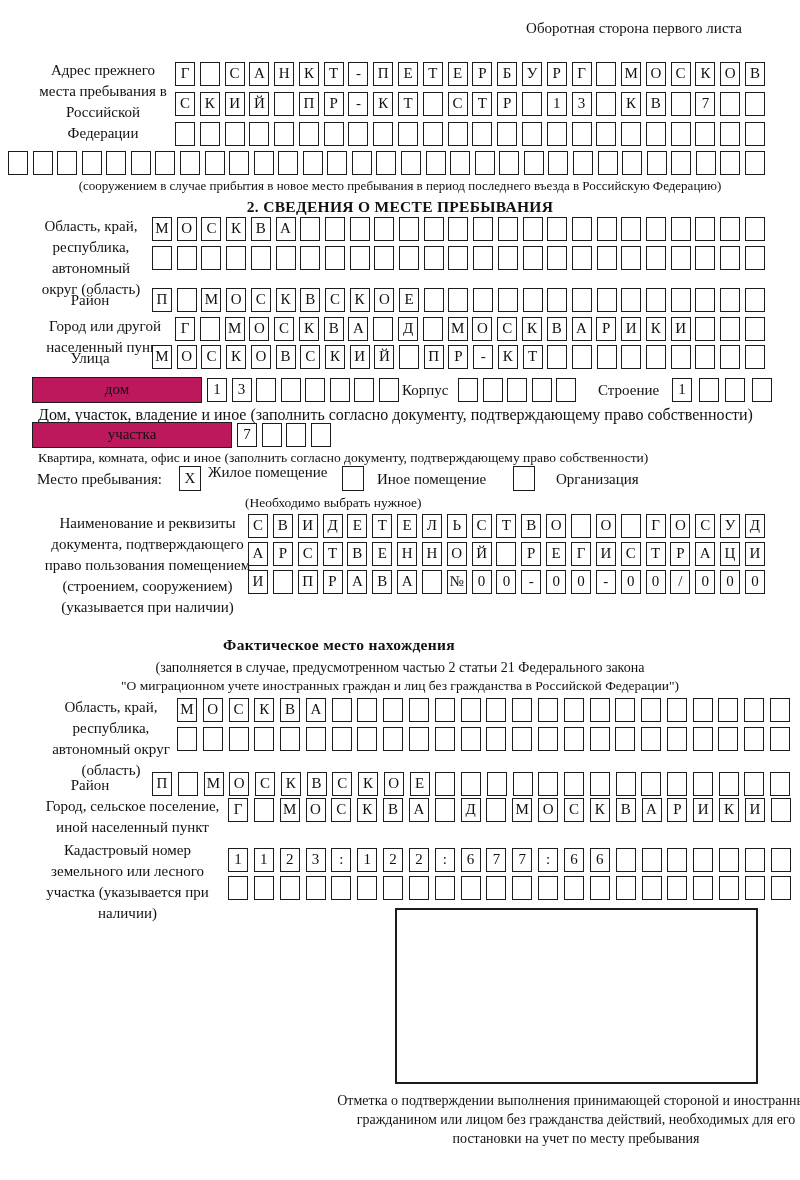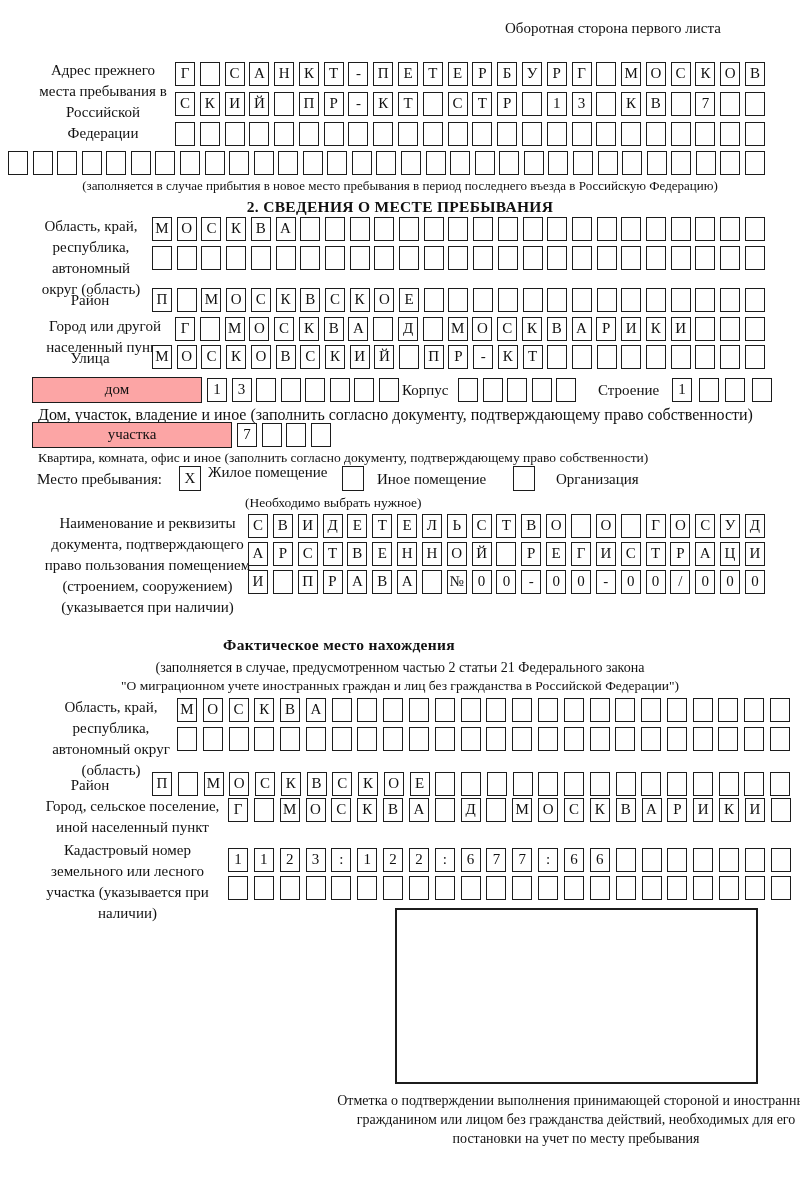--- a/index.html
+++ b/index.html
@@ -6,33 +6,33 @@
   .page{position:relative;width:800px;height:1180px;background:#fff;
         font-family:"Liberation Serif",serif;color:#111;overflow:hidden;}
   .abs{position:absolute;}
   .lbl{font-size:15px;line-height:21px;color:#111;text-align:center;}
   .note{font-size:13px;color:#111;}
   .title{font-size:15.5px;font-weight:bold;letter-spacing:.3px;}
   .grid{position:absolute;display:flex;justify-content:space-between;}
   .cell{width:20px;height:24px;box-sizing:border-box;border:1.6px solid #1c1c1c;
         background:#fff;font-family:"Liberation Serif",serif;font-size:15px;
         line-height:21px;text-align:center;flex:0 0 auto;}
-  .wbox{position:absolute;box-sizing:border-box;border:1.6px solid #1c1c1c;background:#fca5a5;
+  .wbox{position:absolute;box-sizing:border-box;border:1.6px solid #1c1c1c;background:#be185d;
         text-align:center;font-size:15px;line-height:23px;height:26px;}
   .chk{position:absolute;box-sizing:border-box;border:1.6px solid #1c1c1c;background:#fff;
        width:22px;height:25px;text-align:center;font-size:15px;line-height:22px;}
   .bigrect{position:absolute;box-sizing:border-box;border:2px solid #1c1c1c;background:#fff;}
   .ctr{text-align:center;}
 </style>
 </head>
 <body>
 
 <div class="page">
 
-  <div class="abs lbl" style="left:505px;top:18px;width:258px;text-align:left;">Оборотная сторона первого листа</div>
+  <div class="abs lbl" style="left:505px;top:18px;width:258px;text-align:center;">Оборотная сторона первого листа</div>
 
   <div class="abs lbl" style="left:35px;top:60px;width:136px;">Адрес прежнего места пребывания в Российской Федерации</div>
   <div class="grid" style="left:175px;top:62px;width:590px;">
       <span class="cell">Г</span>
       <span class="cell"></span>
       <span class="cell">С</span>
       <span class="cell">А</span>
       <span class="cell">Н</span>
       <span class="cell">К</span>
       <span class="cell">Т</span>
@@ -132,21 +132,21 @@
       <span class="cell"></span>
       <span class="cell"></span>
       <span class="cell"></span>
       <span class="cell"></span>
       <span class="cell"></span>
       <span class="cell"></span>
       <span class="cell"></span>
       <span class="cell"></span>
       <span class="cell"></span>
     </div>
-  <div class="abs note ctr" style="left:20px;top:178px;width:760px;">(заполняется в случае прибытия в новое место пребывания в период последнего въезда в Российскую Федерацию)</div>
+  <div class="abs note ctr" style="left:20px;top:178px;width:760px;">(сооружением в случае прибытия в новое место пребывания в период последнего въезда в Российскую Федерацию)</div>
 
   <div class="abs title ctr" style="left:0px;top:198px;width:800px;">2. СВЕДЕНИЯ О МЕСТЕ ПРЕБЫВАНИЯ</div>
 
   <div class="abs lbl" style="left:35px;top:216px;width:112px;">Область, край, республика, автономный округ (область)</div>
   <div class="grid" style="left:152px;top:217px;width:613px;">
       <span class="cell">М</span>
       <span class="cell">О</span>
       <span class="cell">С</span>
       <span class="cell">К</span>
       <span class="cell">В</span>

